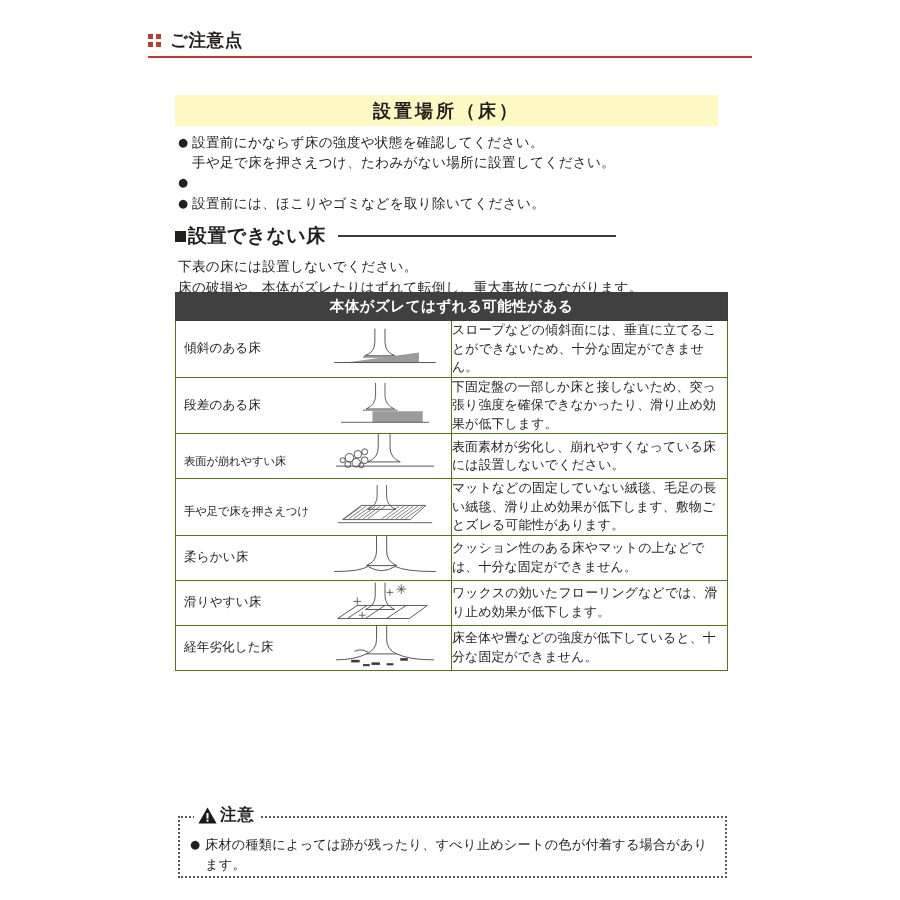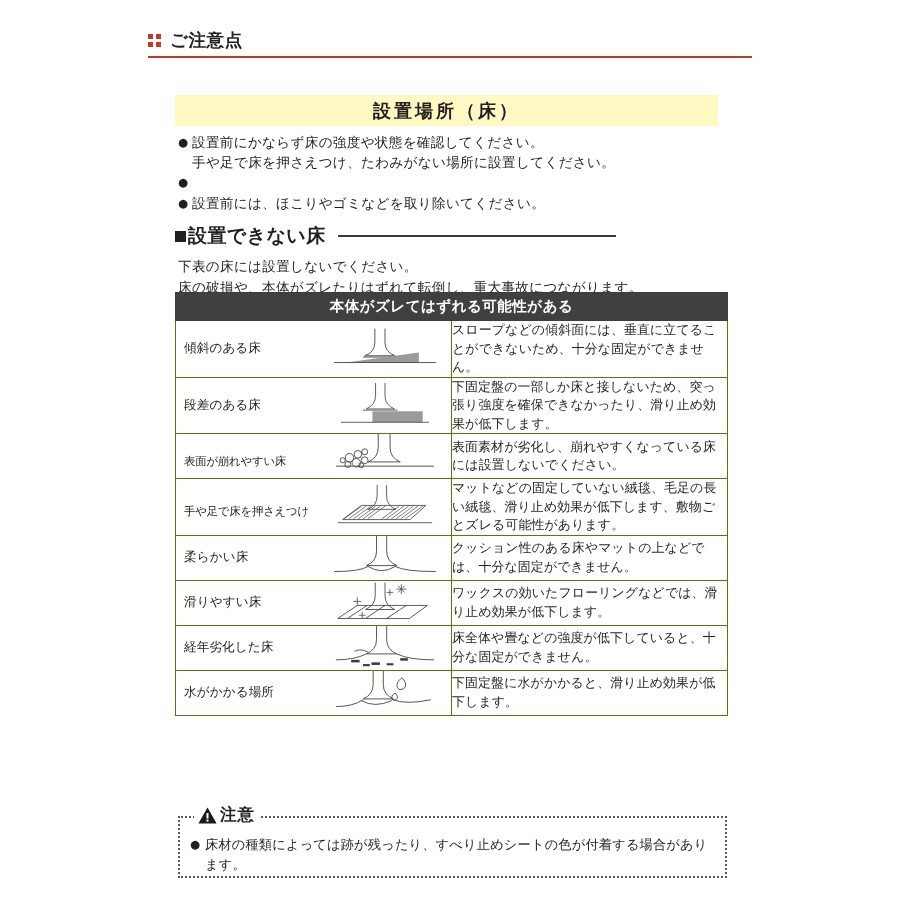--- a/index.html
+++ b/index.html
@@ -469,40 +469,20 @@
                     <path d="M38 45 h8 v2.5 h-8 Z"></path>
                   <path d="M66 44 h8 v2.5 h-8 Z"></path>
                 </g>
               </svg>
             </span>
           </div>
         </td>
         <td class="c-right">床全体や畳などの強度が低下していると、十分な固定ができません。</td>
       </tr>
 
-      <tr>
-        <td class="c-left">
-          <div class="cellwrap">
-            <span class="rlabel">水がかかる場所</span>
-            <span class="ill">
-              <svg viewBox="0 0 128 52" preserveAspectRatio="xMidYMid meet">
-                <g fill="none" stroke="#4a4a4a" stroke-width="1.1">
-                  <path d="M50 0 L50 16 Q50 28 38 33 L74 33 Q62 28 62 16 L62 0" fill="#fff"></path>
-                  <path d="M6 42 Q26 42 38 34"></path>
-                  <path d="M74 34 Q88 40 118 34"></path>
-                  <path d="M36 35 Q52 44 72 35"></path>
-                  <path d="M84 8 Q92 16 86 21 Q79 24 78 17 Q78 12 84 8 Z"></path>
-                  <path d="M76 26 Q81 31 77 34 Q72 36 72 31 Q72 28 76 26 Z"></path>
-                </g>
-              </svg>
-            </span>
-          </div>
-        </td>
-        <td class="c-right">下固定盤に水がかかると、滑り止め効果が低下します。</td>
-      </tr>
 
     </tbody>
   </table>
 
   <div class="caution">
     <div class="caution-title">
       <svg class="warn-tri" width="19" height="17" viewBox="0 0 19 17">
         <path d="M9.5 0.5 L18.6 16.4 L0.4 16.4 Z" fill="#1a1a1a"></path>
         <rect x="8.5" y="6" width="2" height="5.6" fill="#ffffff"></rect>
         <rect x="8.5" y="12.6" width="2" height="2" fill="#ffffff"></rect>

